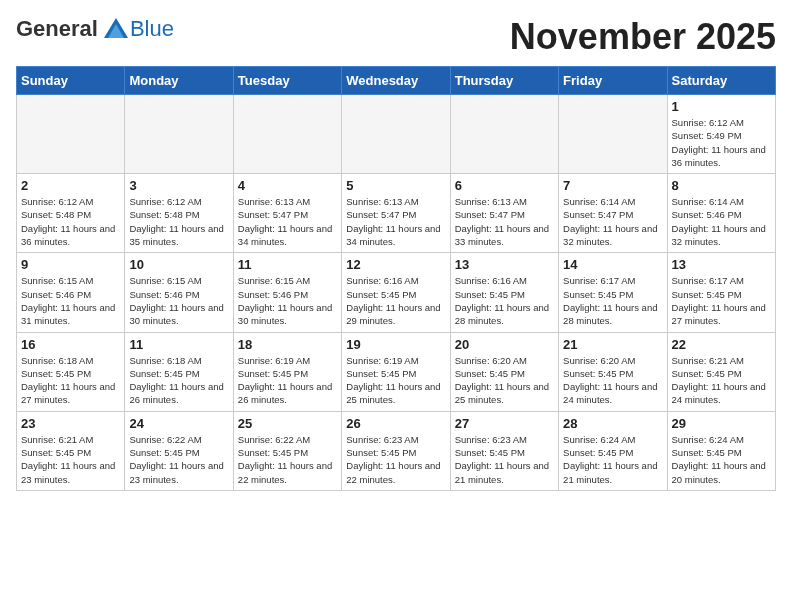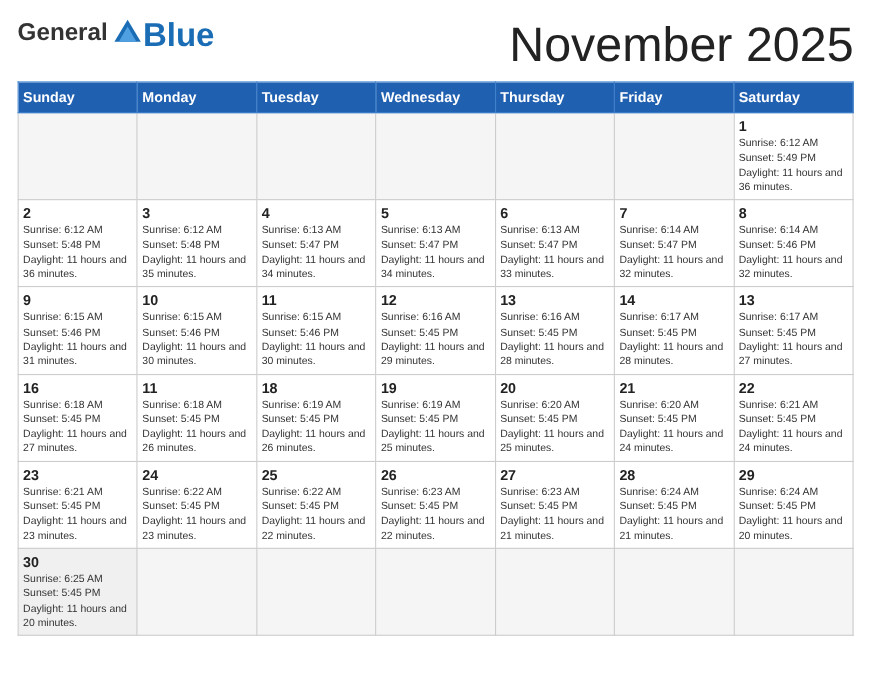--- a/index.html
+++ b/index.html
@@ -24,35 +24,35 @@
     .logo-text {
       display: flex;
       align-items: flex-start;
     }
     .logo-general {
       font-size: 22px;
       font-weight: bold;
       color: #333;
     }
     .logo-blue {
-      font-size: 30px;
-      font-weight: bold;
+      font-size: 22px;
+      font-weight: normal;
       color: #1a6db5;
     }
     .logo-icon {
       width: 28px;
       height: 28px;
       margin-left: 4px;
     }
     .title-section {
       text-align: right;
     }
     .month-title {
-      font-size: 44px;
-      font-weight: normal;
+      font-size: 36px;
+      font-weight: bold;
       color: #222;
     }
     .location-title {
       font-size: 16px;
       color: #555;
     }
     .calendar {
       width: 100%;
       border-collapse: collapse;
       border: 1px solid #ccc;
@@ -252,26 +252,14 @@
         </td>
         <td>
           <span class="day-num">28</span>
           <div class="day-info">Sunrise: 6:24 AM<br>Sunset: 5:45 PM<br>Daylight: 11 hours and 21 minutes.</div>
         </td>
         <td>
           <span class="day-num">29</span>
           <div class="day-info">Sunrise: 6:24 AM<br>Sunset: 5:45 PM<br>Daylight: 11 hours and 20 minutes.</div>
         </td>
       </tr>
-      <tr class="last-row">
-        <td>
-          <span class="day-num">30</span>
-          <div class="day-info">Sunrise: 6:25 AM<br>Sunset: 5:45 PM<br>Daylight: 11 hours and 20 minutes.</div>
-        </td>
-        <td class="empty"></td>
-        <td class="empty"></td>
-        <td class="empty"></td>
-        <td class="empty"></td>
-        <td class="empty"></td>
-        <td class="empty"></td>
-      </tr>
     </tbody>
 </table>
 
 </body></html>

